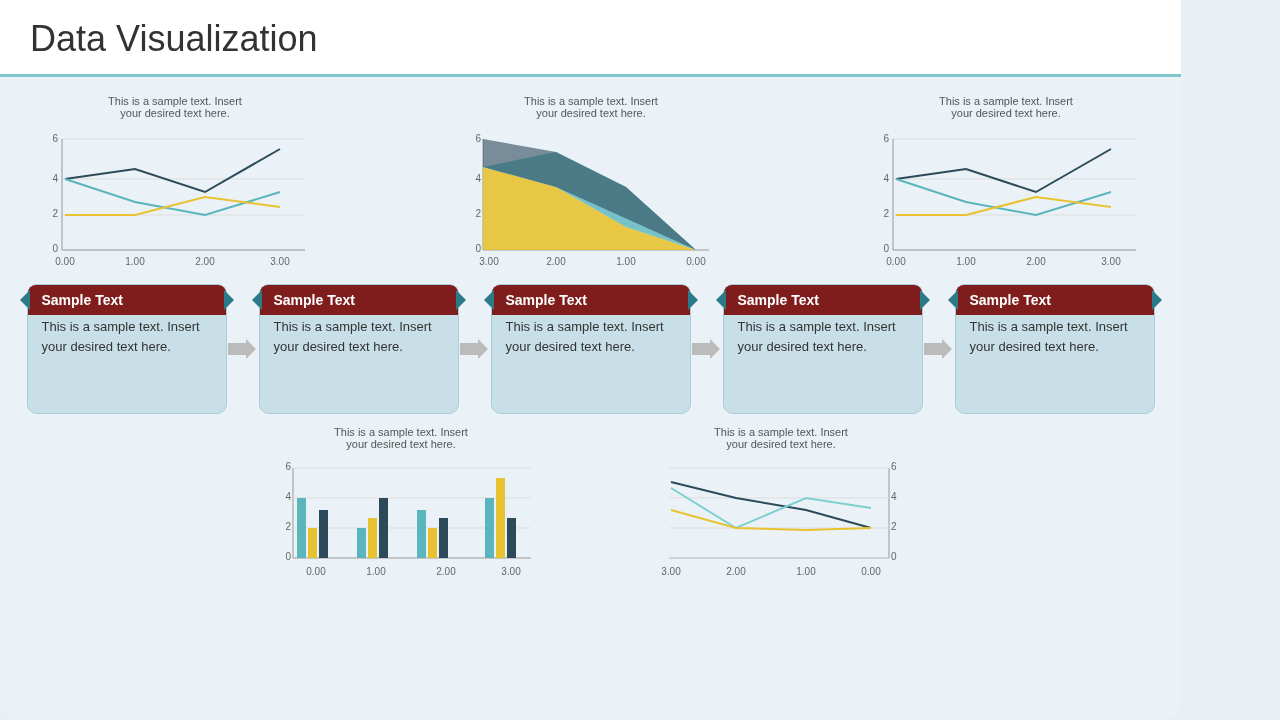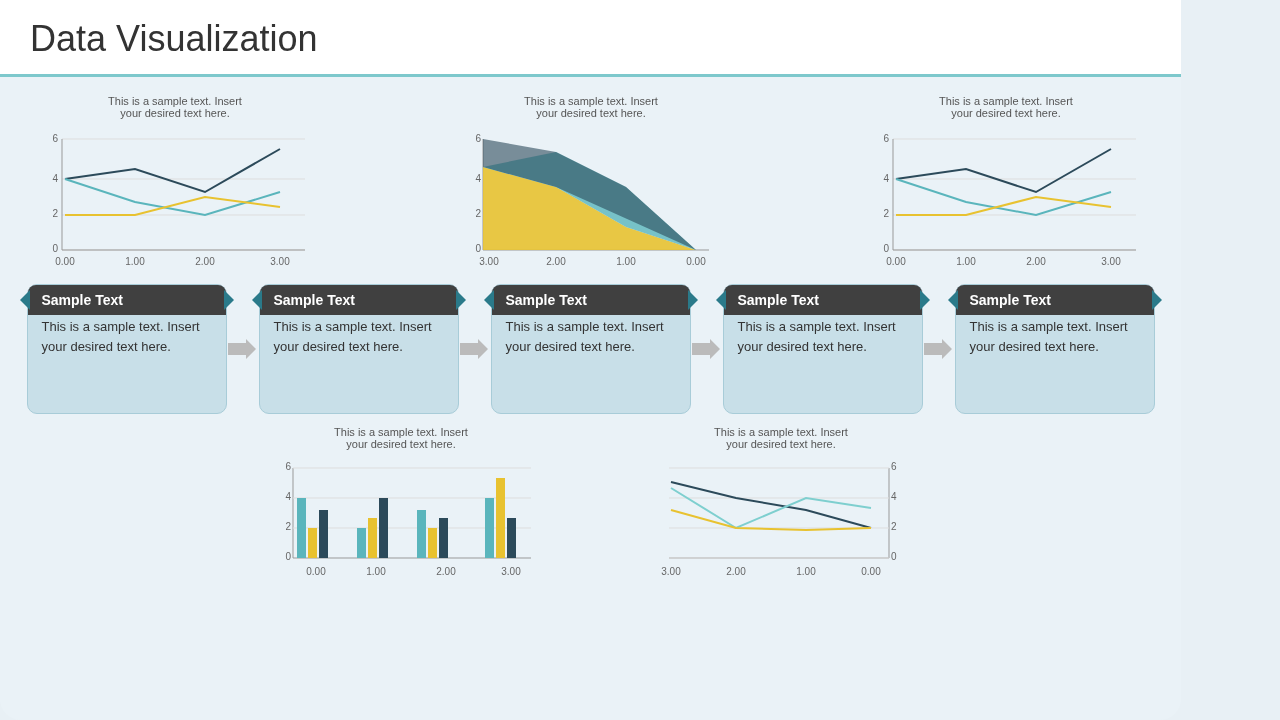--- a/index.html
+++ b/index.html
@@ -51,21 +51,21 @@
       background: #c8dfe8;
       border-radius: 10px;
       padding: 0;
       width: 200px;
       min-height: 130px;
       border: 1px solid #a8ccd8;
       position: relative;
       overflow: visible;
     }
     .process-header {
-      background: #404040;
+      background: #7f1d1d;
       color: white;
       font-size: 14px;
       font-weight: 600;
       padding: 7px 14px;
       border-radius: 8px 8px 0 0;
       position: relative;
     }
     .process-header::before {
       content: '';
       position: absolute;

